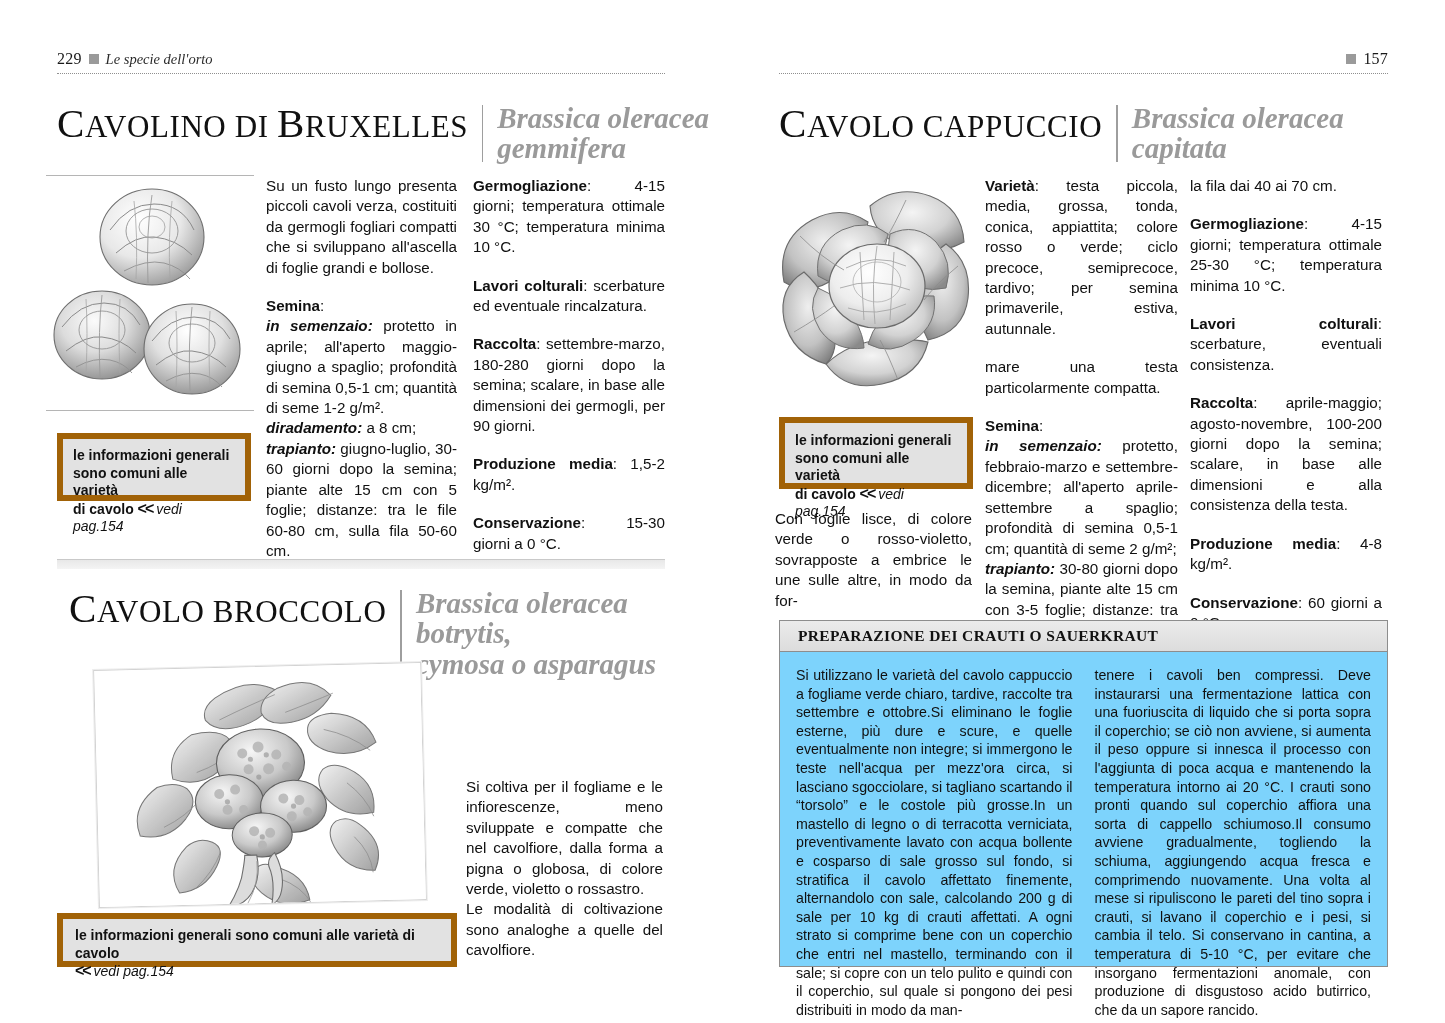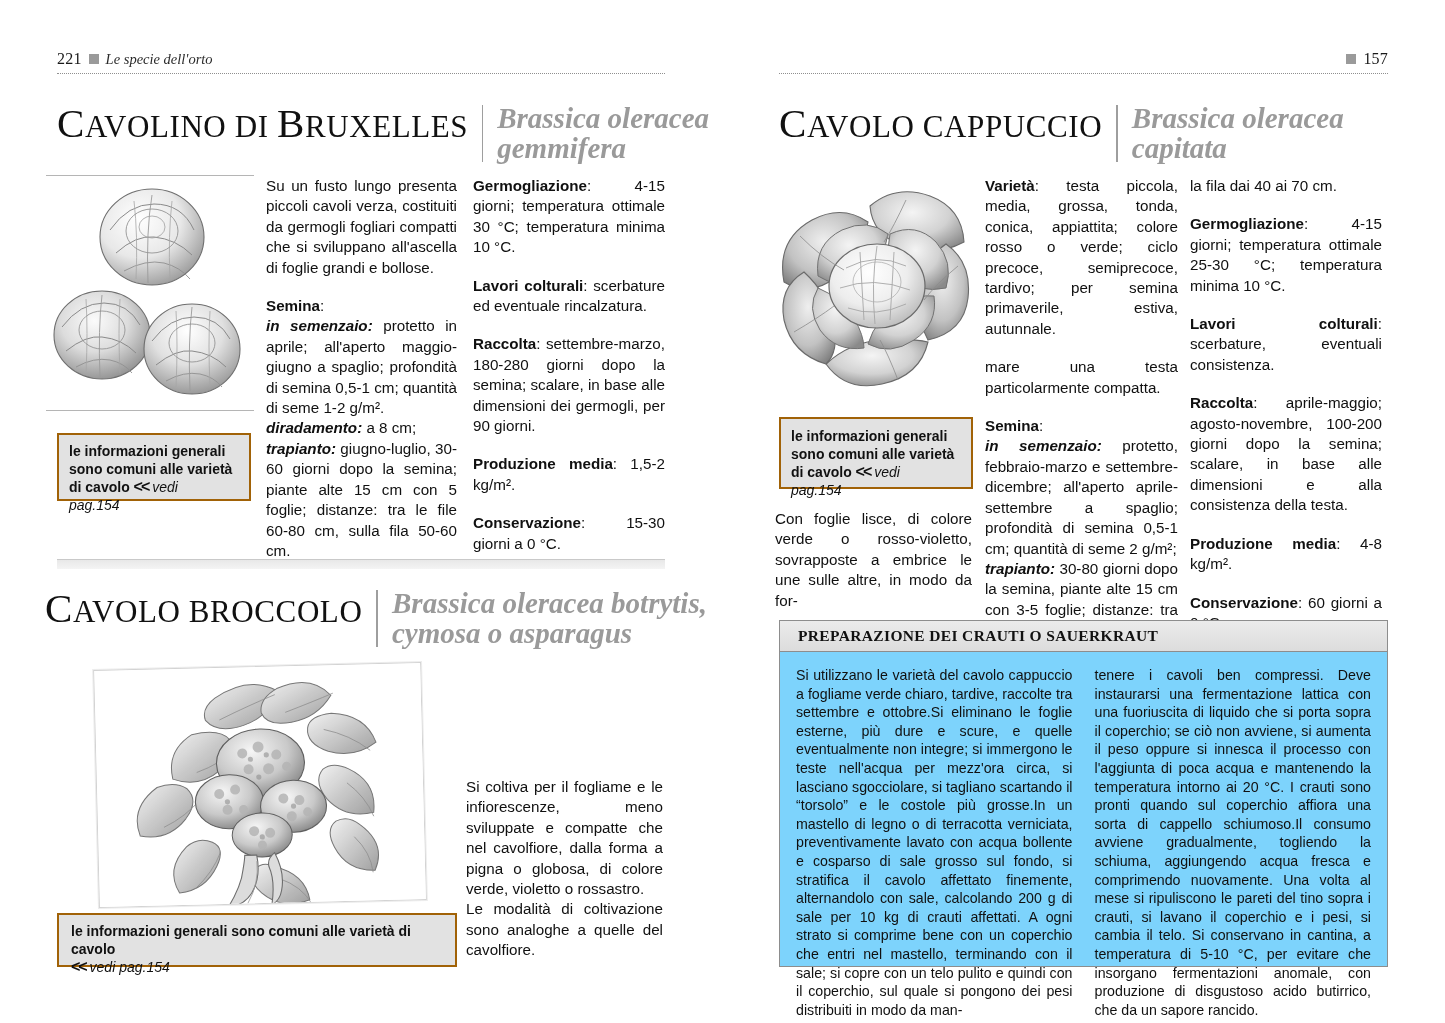--- a/index.html
+++ b/index.html
@@ -70,21 +70,21 @@
   }
   .col p{margin:0 0 18px 0;white-space:pre-line;}
   .col p:last-child{margin-bottom:0;}
   .col .lead{font-weight:700;}
   .col .ital{font-weight:700;font-style:italic;}
 
   
   .infobox{
     position:absolute;
     background:#e2e2e2;
-    border:2px solid #a16207;
+    border:6px solid #a16207;
     box-sizing:border-box;
     font-size:14px;
     line-height:17.6px;
     color:#111;
   }
   .infobox .ib-text{font-weight:700;}
   .infobox .chev{font-weight:700;letter-spacing:-2px;font-size:16px;}
   .infobox .vedi{font-weight:400;font-style:italic;}
 
   
@@ -140,21 +140,21 @@
   svg{display:block;}
 </style>
 </head>
 <body>
 
 <div class="spread">
 
   <div class="page page-left">
 
     <div class="runhead left">
-      <span class="folio">221</span>
+      <span class="folio">229</span>
       <span class="sqmark"></span>
       <span>Le specie dell'orto</span>
     </div>
     <div class="rule left"></div>
 
     <div class="sectitle" style="left:57px;top:103px;">
       <span class="name"><span class="cap">C</span>AVOLINO DI <span class="cap">B</span>RUXELLES</span>
       <span class="bar"></span>
       <span class="latin">Brassica oleracea gemmifera</span>
     </div>
@@ -240,21 +240,21 @@
       <p><span class="lead">Germogliazione</span><span>:</span><span> 4-15 giorni; temperatura ottimale 30 °C; temperatura minima 10 °C.</span></p>
       <p><span class="lead">Lavori colturali</span><span>:</span><span> scerbature ed eventuale rincalzatura.</span></p>
       <p><span class="lead">Raccolta</span><span>:</span><span> settembre-marzo, 180-280 giorni dopo la semina; scalare, in base alle dimensioni dei germogli, per 90 giorni.</span></p>
       <p><span class="lead">Produzione media</span><span>:</span><span> 1,5-2 kg/m².</span></p>
       <p><span class="lead">Conservazione</span><span>:</span><span> 15-30 giorni a 0 °C.</span></p>
     </div>
 
     <div class="band" style="top:560px;"></div>
     <div class="band-line" style="top:559px;"></div>
 
-    <div class="sectitle" style="left:45px;top:588px;">
+    <div class="sectitle" style="left:69px;top:588px;">
       <span class="name"><span class="cap">C</span>AVOLO BROCCOLO</span>
       <span class="bar"></span>
       <span class="latin">Brassica oleracea botrytis,
 cymosa o asparagus</span>
     </div>
 
     <div class="illus tilted" style="left:96px;top:666px;width:328px;height:238px;transform:rotate(-1.4deg);">
       <svg width="328" height="238" viewBox="0 0 328 238" aria-hidden="true">
         <defs>
           <radialGradient id="fl1" cx="40%" cy="32%" r="70%">

